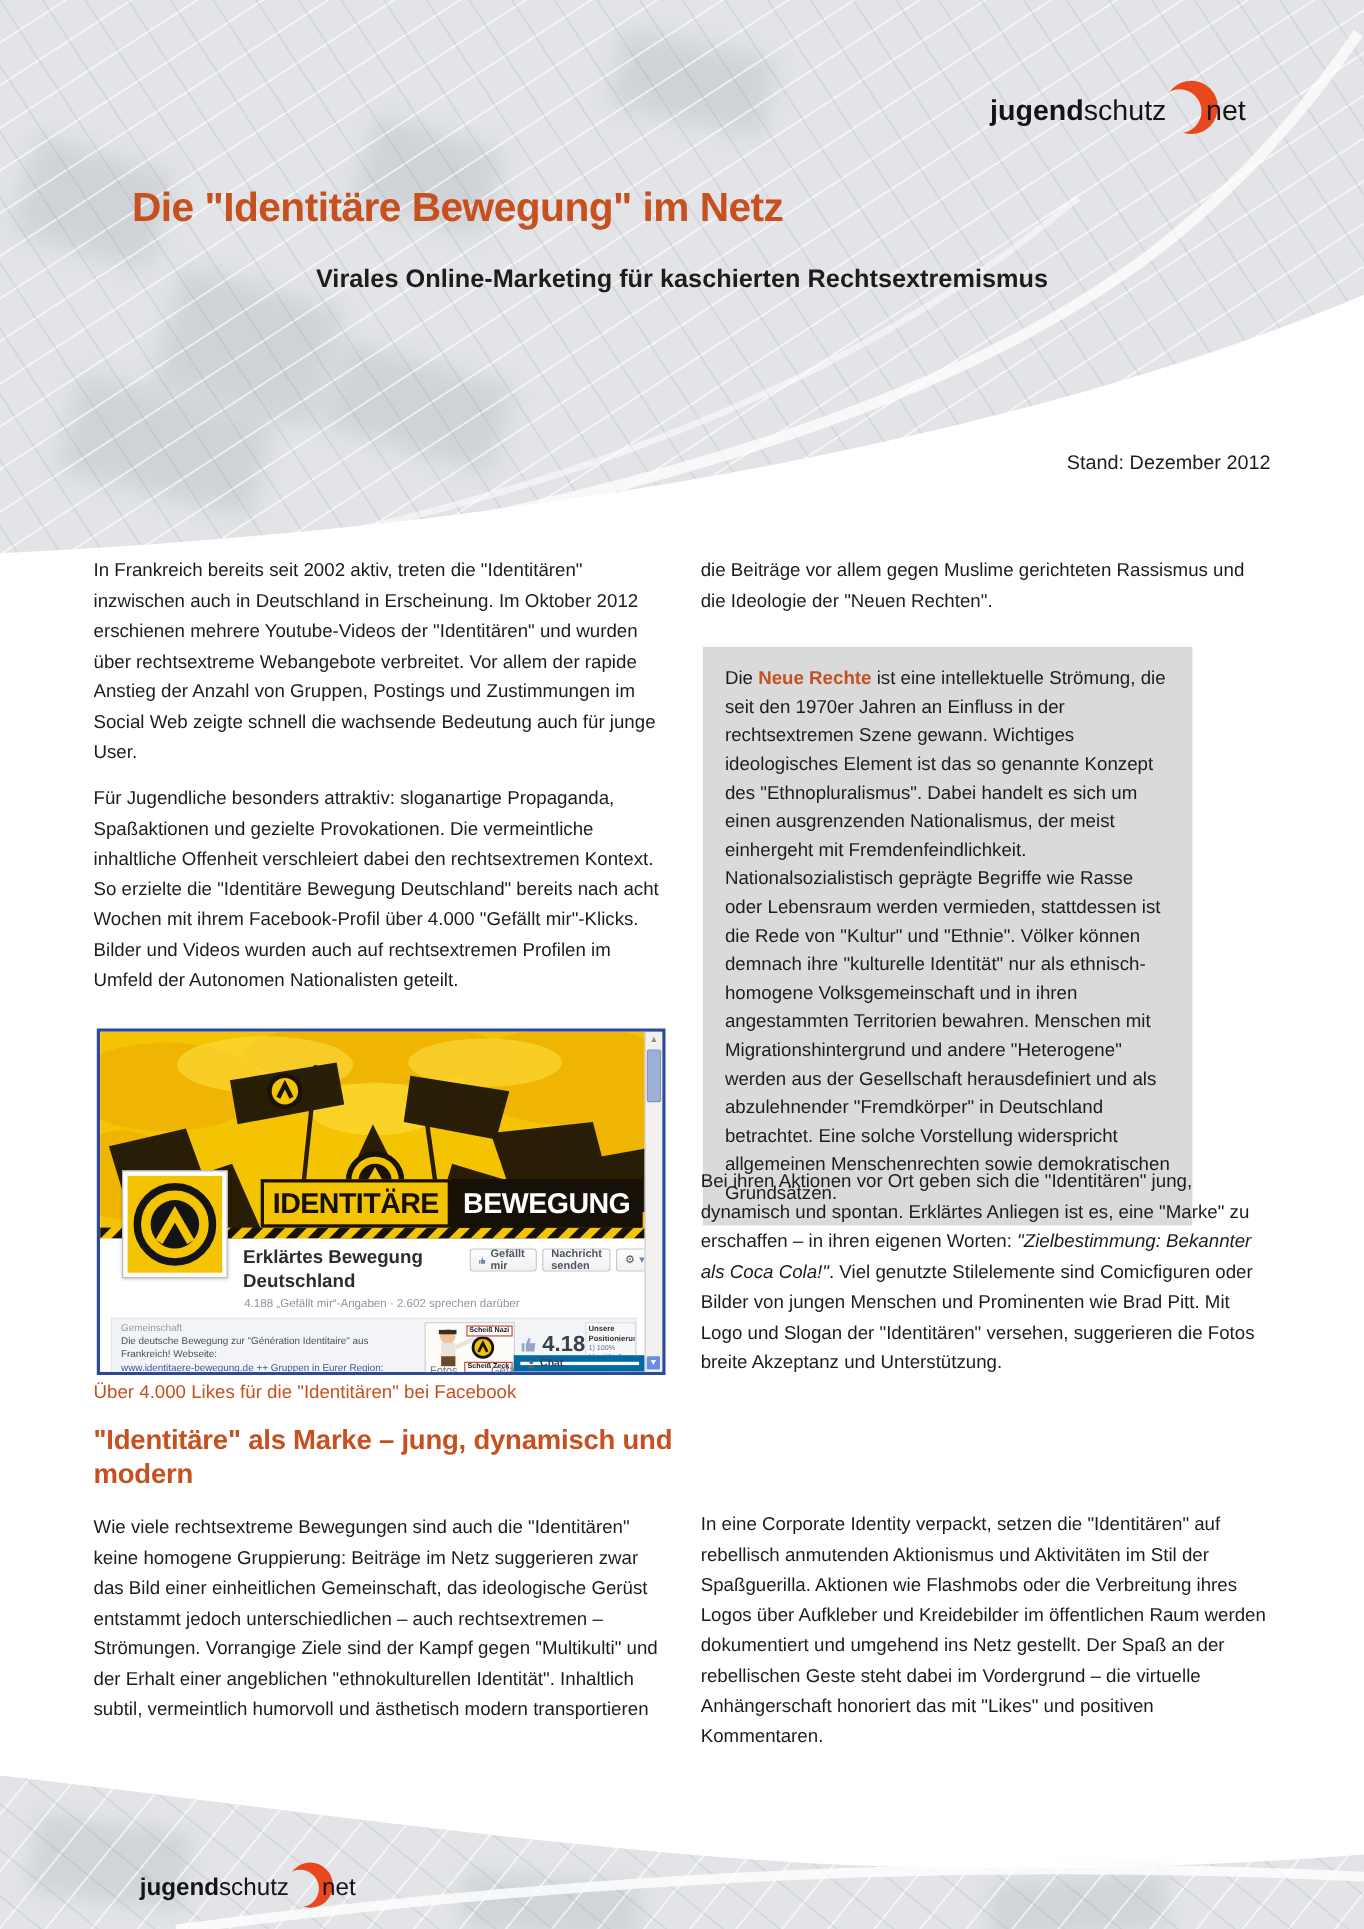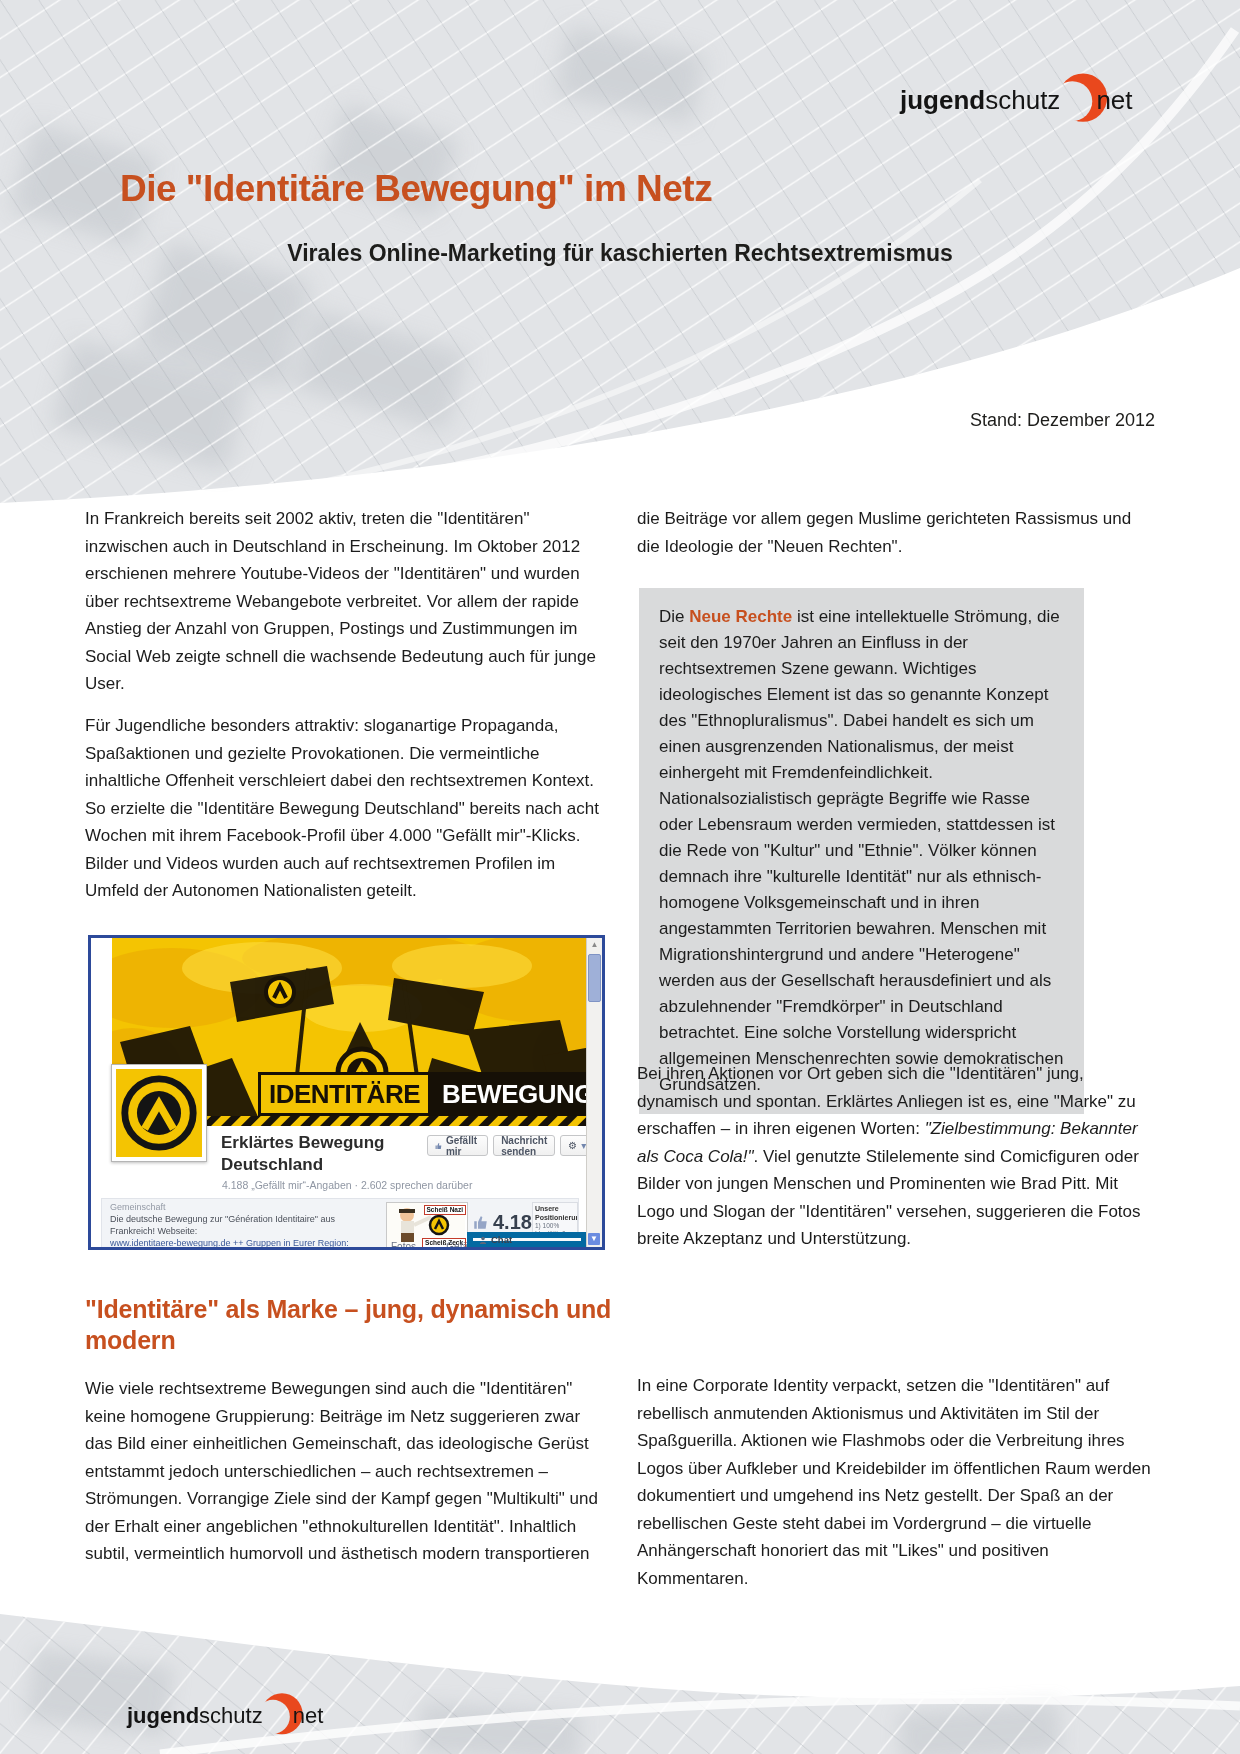--- a/index.html
+++ b/index.html
@@ -20,21 +20,21 @@
 
   
   .jslogo{display:flex;align-items:flex-end;color:#141414;white-space:nowrap;}
   .jslogo .lb{font-weight:bold;}
   .jslogo svg{display:block;}
 
   
   .fb{margin:0;}
   .fb-frame{position:absolute;inset:0;border:3px solid #2d4a9a;background:#fff;}
   .fb-main{position:absolute;left:0;top:0;right:15px;bottom:0;overflow:hidden;background:#fff;}
-  .fb-cover{position:absolute;left:0;top:0;width:496px;height:232px;overflow:hidden;margin-left:21px;}
+  .fb-cover{position:absolute;left:0;top:0;width:496px;height:232px;overflow:hidden;}
   .fb-banner{position:absolute;left:146px;top:134px;height:44px;display:flex;}
   .bn-y{display:flex;align-items:center;background:#f4c402;border:3px solid #161006;color:#161006;
         font-size:26px;font-weight:bold;padding:0 8px;letter-spacing:-0.5px;}
   .bn-k{display:flex;align-items:center;background:#161006;border:3px solid #161006;color:#ffffff;
         font-size:26px;font-weight:bold;padding:0 8px;letter-spacing:-0.5px;}
   .fb-avatar{position:absolute;left:20px;top:126px;width:96px;height:98px;background:#fff;
              border:1px solid #b5b5b5;box-sizing:border-box;padding:4px;box-shadow:0 1px 3px rgba(0,0,0,.25);}
   .fb-avatar .inner{width:100%;height:100%;background:#f4c402;display:flex;align-items:center;justify-content:center;}
   .fb-name{position:absolute;left:130px;top:194px;font-size:17px;font-weight:bold;color:#2c2c2c;line-height:22px;}
   .fb-stats{position:absolute;left:131px;top:241px;font-size:10.5px;color:#8f96a3;}
@@ -244,20 +244,21 @@
       </div>
 
       <div class="fb-scroll">
         <span class="sarrow" style="top:2px;">▲</span>
         <div class="thumb"></div>
         <div class="sdown">▼</div>
       </div>
     </div>
   </figure>
 
+  <div class="abs caption" style="left:85px;top:1256px;width:525px;">Über 4.000 Likes für die "Identitären" bei Facebook</div>
 
   <h2 class="abs orange" style="left:85px;top:1294px;width:540px;">"Identitäre" als Marke – jung, dynamisch und modern</h2>
 
   <p class="abs body" style="left:85px;top:1375px;width:525px;">Wie viele rechtsextreme Bewegungen sind auch die "Identitären" keine homogene Gruppierung: Beiträge im Netz suggerieren zwar das Bild einer einheitlichen Gemeinschaft, das ideologische Gerüst entstammt jedoch unterschiedlichen – auch rechtsextremen – Strömungen. Vorrangige Ziele sind der Kampf gegen "Multikulti" und der Erhalt einer angeblichen "ethnokulturellen Identität". Inhaltlich subtil, vermeintlich humorvoll und ästhetisch modern transportieren</p>
 
   <p class="abs body" style="left:637px;top:505px;width:518px;">die Beiträge vor allem gegen Muslime gerichteten Rassismus und die Ideologie der "Neuen Rechten".</p>
 
   <aside class="abs infobox" style="left:639px;top:588px;width:445px;">
     <p style="margin:0;"><span>Die </span><span class="hl">Neue Rechte</span><span> ist eine intellektuelle Strömung, die seit den 1970er Jahren an Einfluss in der rechtsextremen Szene gewann. Wichtiges ideologisches Element ist das so genannte Konzept des "Ethnopluralismus". Dabei handelt es sich um einen ausgrenzenden Nationalismus, der meist einhergeht mit Fremdenfeindlichkeit. Nationalsozialistisch geprägte Begriffe wie Rasse oder Lebensraum werden vermieden, stattdessen ist die Rede von "Kultur" und "Ethnie". Völker können demnach ihre "kulturelle Identität" nur als ethnisch-homogene Volksgemeinschaft und in ihren angestammten Territorien bewahren. Menschen mit Migrationshintergrund und andere "Heterogene" werden aus der Gesellschaft herausdefiniert und als abzulehnender "Fremdkörper" in Deutschland betrachtet. Eine solche Vorstellung widerspricht allgemeinen Menschenrechten sowie demokratischen Grundsätzen.</span></p>
   </aside>

